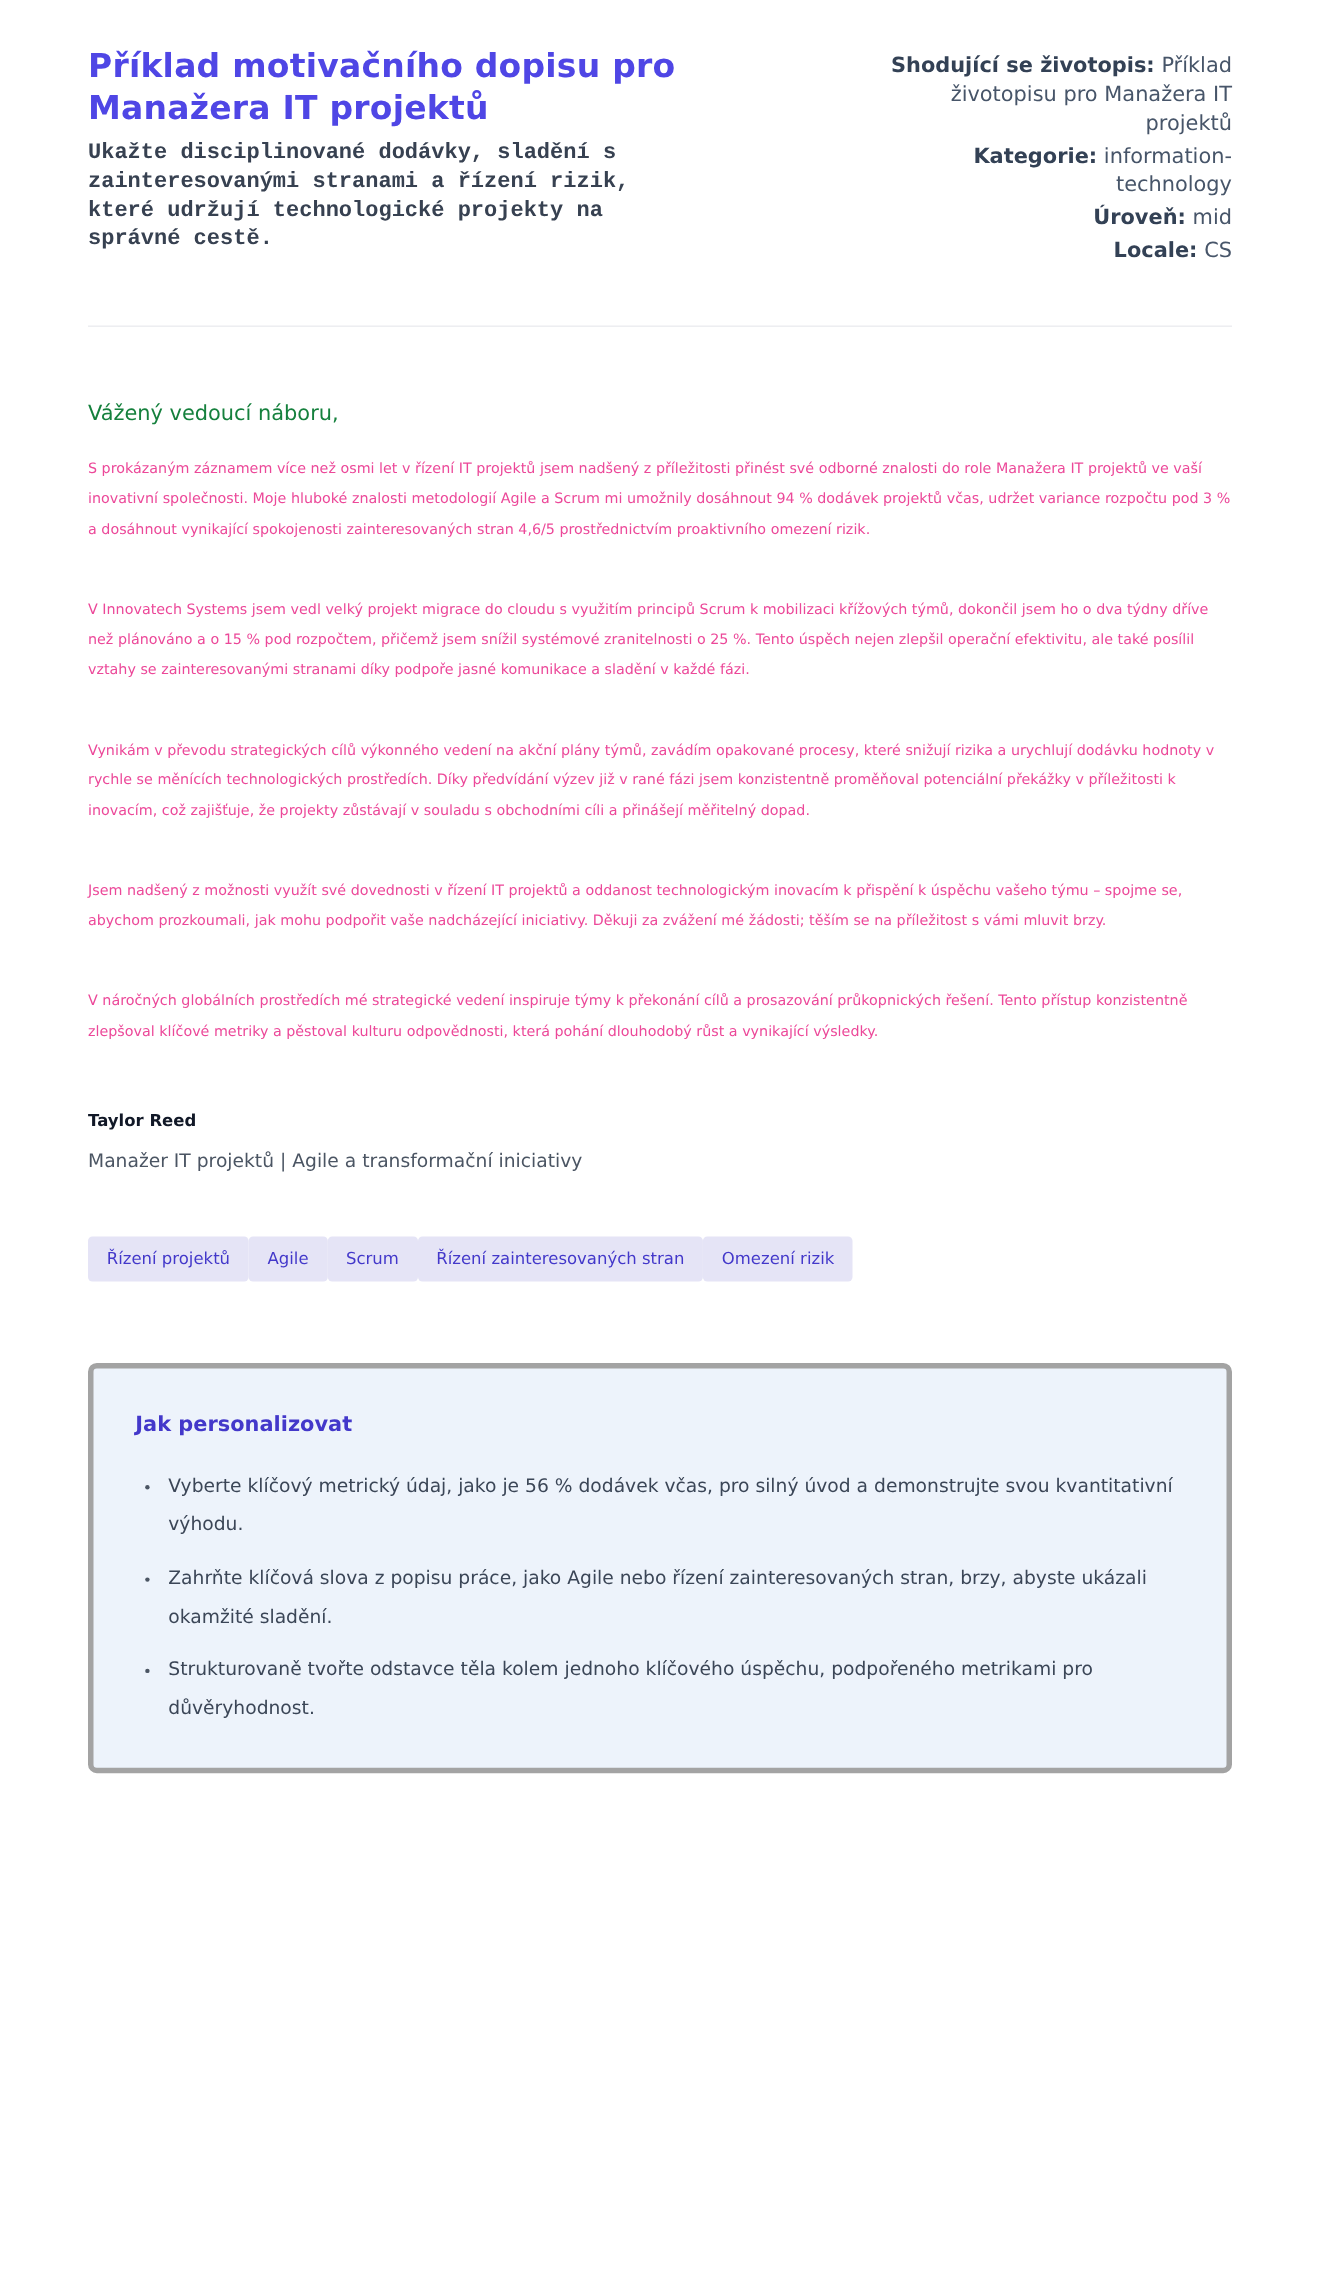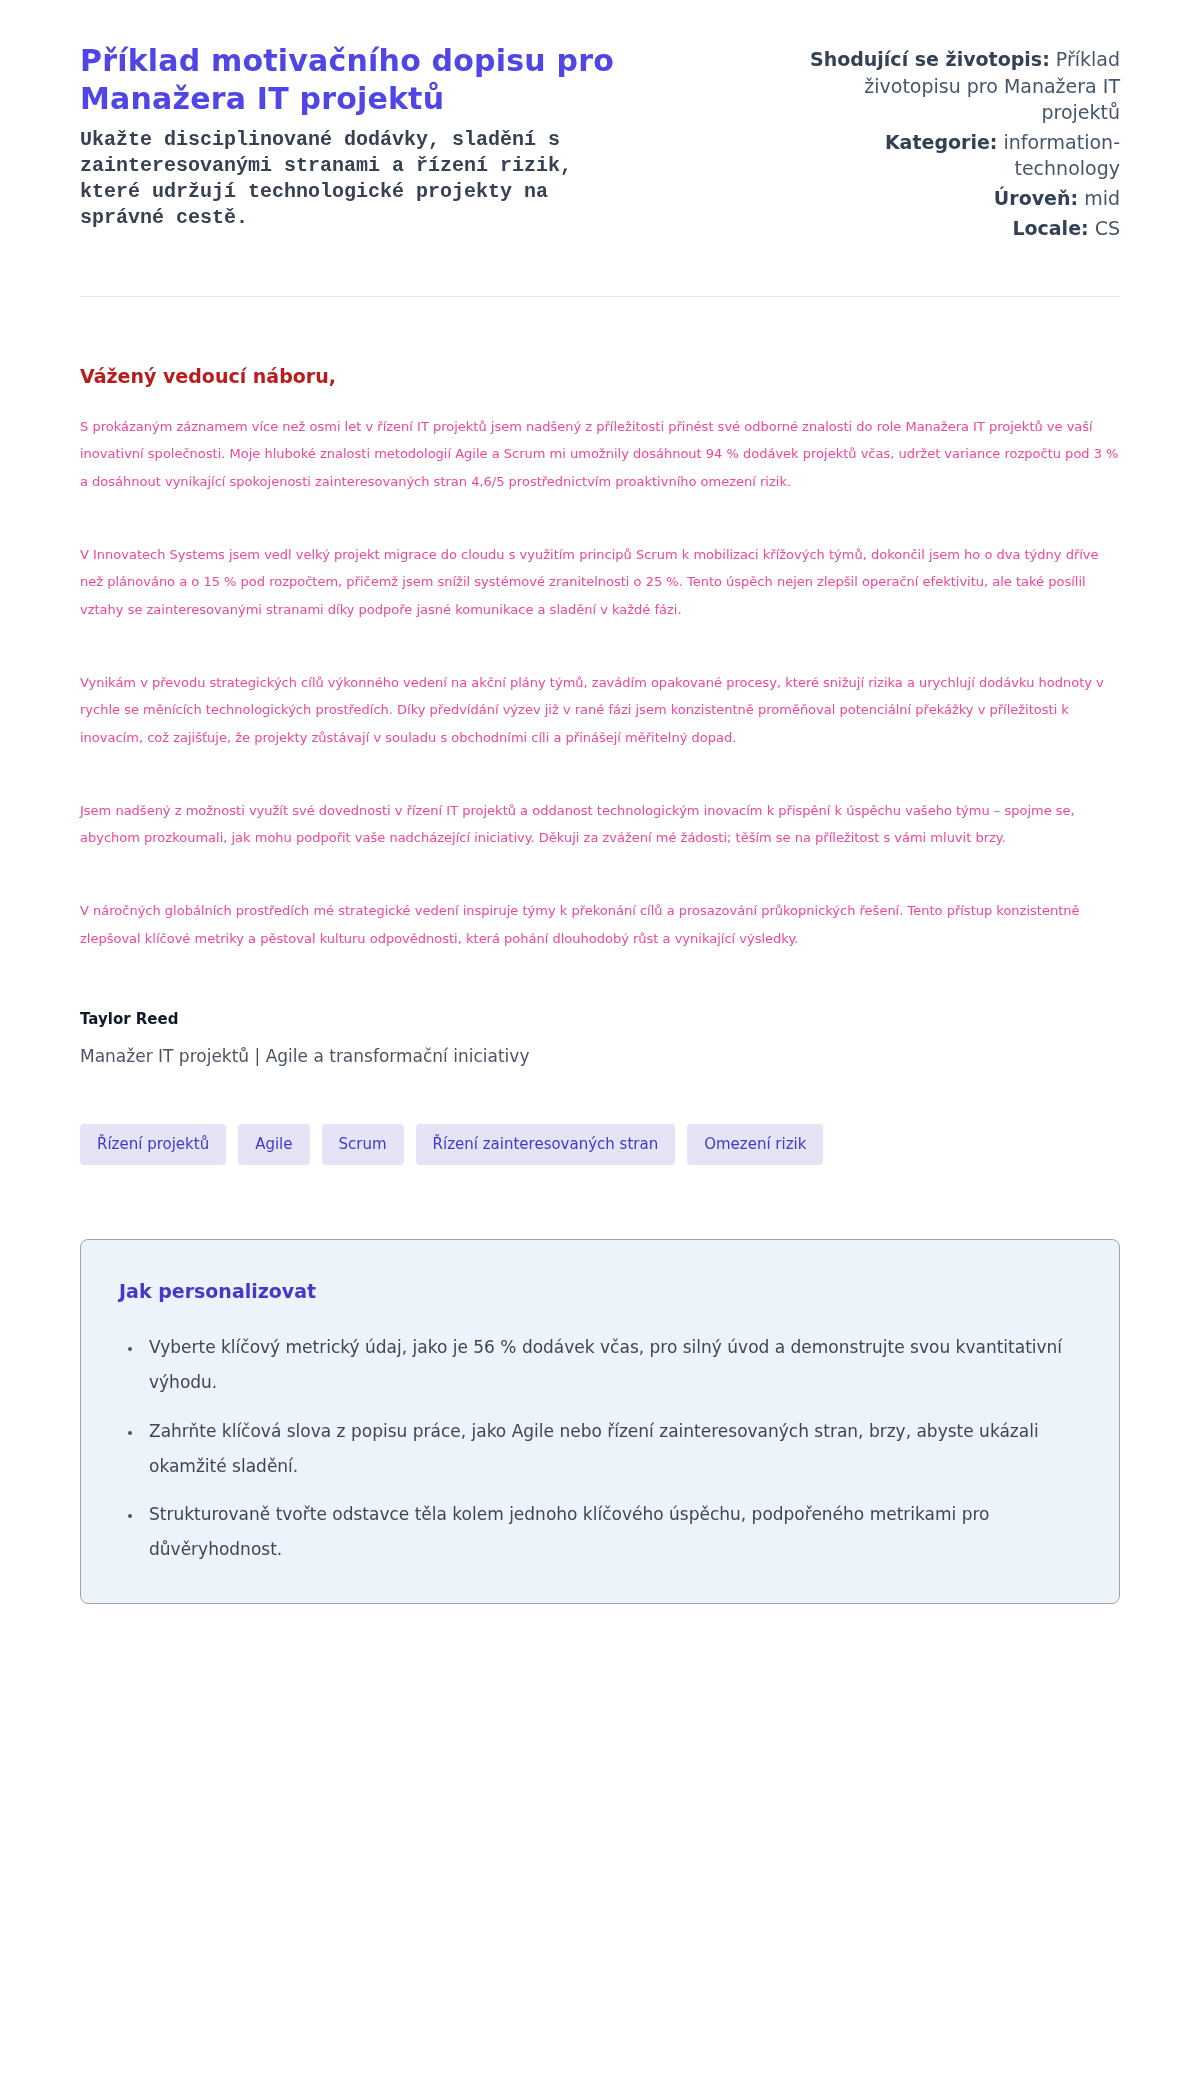--- a/index.html
+++ b/index.html
@@ -52,23 +52,23 @@
 
   .divider {
     border: none;
     border-top: 1px solid #e5e7eb;
     margin-top: 52px;
   }
 
   
   .greeting {
     margin-top: 68px;
-    color: #b91c1c;
+    color: #15803d;
     font-size: 19px;
-    font-weight: 700;
+    font-weight: 400;
   }
   .letter-body { margin-top: 26px; }
   .letter-body p {
     font-size: 13px;
     line-height: 2.1;
     color: #ec4899;
     margin-bottom: 46px;
   }
   .letter-body p:last-child { margin-bottom: 0; }
 
@@ -82,38 +82,37 @@
     margin-top: 18px;
     font-size: 17px;
     color: #4b5563;
   }
 
   
   .tags {
     margin-top: 58px;
     display: flex;
     flex-wrap: wrap;
-    gap: 12px;
   }
   .tag-chip {
     display: inline-block;
     background: #e5e4f6;
     color: #4338ca;
     font-size: 15px;
     line-height: 1;
     padding: 13px 17px;
     border-radius: 4px;
     cursor: pointer;
   }
 
   
   .tips-box {
     margin-top: 74px;
     background: #edf3fb;
-    border: 1px solid #a3a3a3;
+    border: 5px solid #a3a3a3;
     border-radius: 8px;
     padding: 40px 38px 36px 38px;
   }
   .tips-heading {
     color: #4338ca;
     font-size: 19px;
     font-weight: 700;
   }
   .tips-list {
     margin-top: 28px;

